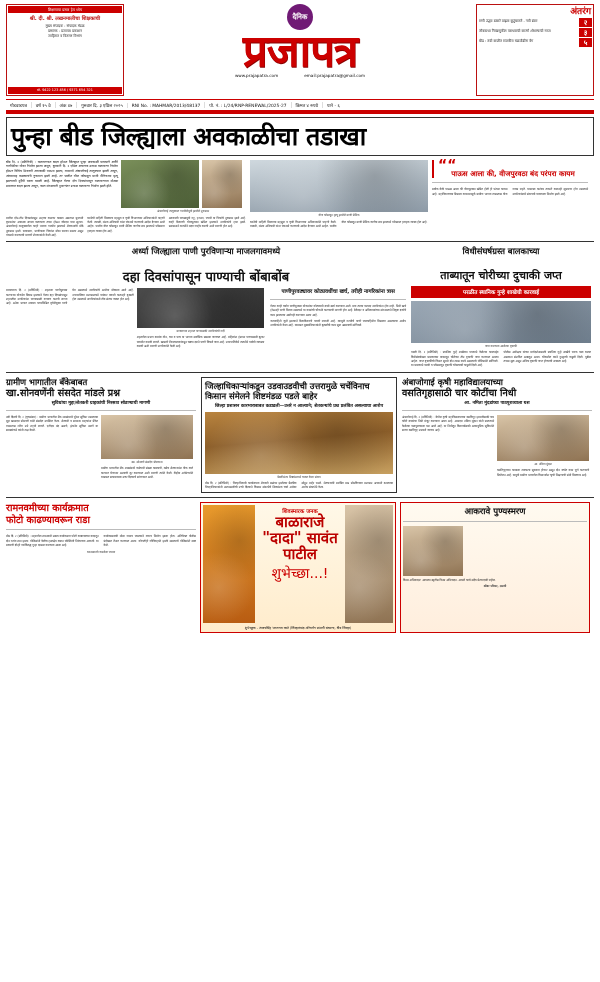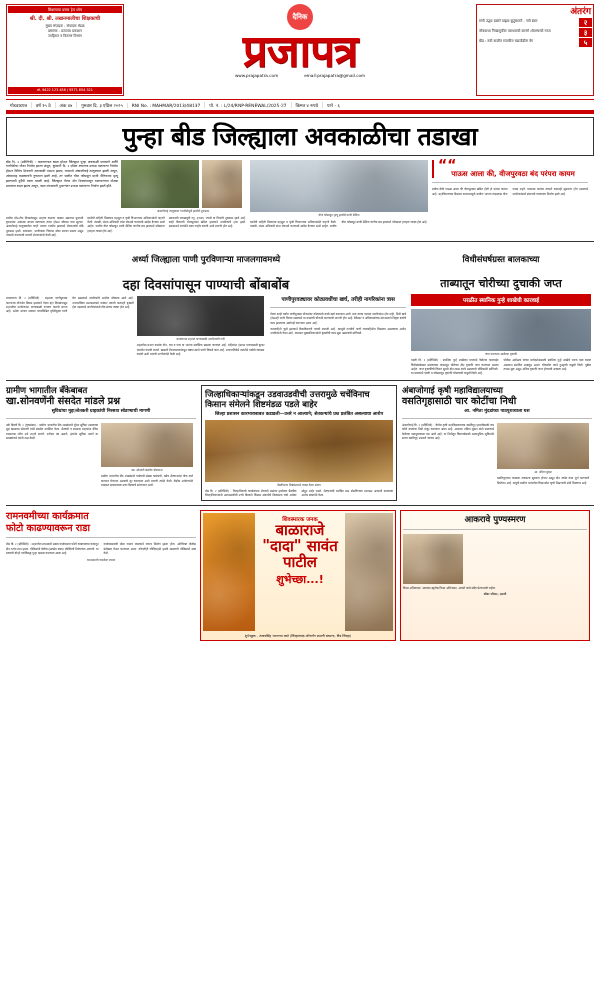--- a/index.html
+++ b/index.html
@@ -25,21 +25,21 @@
     letter-spacing:0.1px;
   }
   .mh-left .ml-name {
     color:#b11; font-size:5.2px; font-weight:bold; text-align:center; padding:2px 1px; line-height:1.35;
   }
   .mh-left .ml-sub { font-size:3.6px; text-align:center; line-height:1.45; color:#222; padding:0 1px; }
   .mh-left .ml-foot { background:#c00; color:#fff; font-size:3.4px; text-align:center; padding:1px 0; margin-top:auto; line-height:1.4;}
 
   .mh-center { flex:1; text-align:center; position:relative; }
   .mh-logo-circle {
-    width:26px; height:26px; border-radius:50%; background:#ef4444; color:#fff;
+    width:26px; height:26px; border-radius:50%; background:#701a75; color:#fff;
     font-size:7px; font-weight:bold; display:flex; align-items:center; justify-content:center;
     margin:0 auto 1px; line-height:1;
   }
   .mh-title {
     font-family:"DejaVu Sans", sans-serif;
     font-size:44px; font-weight:bold; color:#cc0000; line-height:0.92;
     letter-spacing:-1px;
     text-shadow:0.5px 0.5px 0 #800;
   }
   .mh-urls { display:flex; justify-content:center; gap:26px; font-size:4.2px; color:#111; margin-top:2px; }
@@ -61,21 +61,21 @@
     border-top:1px solid #c00; border-bottom:1px solid #c00;
     background:#fff; height:12px;
   }
   .infobar .cell { font-size:4.4px; color:#111; padding:0 4px; white-space:nowrap; }
   .infobar .cell + .cell { border-left:1px solid #ddd; }
   .redbar { height:3px; background:#c00; }
 
   
   .headline-wrap { border:1px solid #333; margin-top:3px; padding:5px 4px 4px; }
   .headline {
-    text-align:center; font-size:25px; font-weight:bold; color:#000; line-height:1.1;
+    text-align:left; font-size:25px; font-weight:bold; color:#000; line-height:1.1;
     letter-spacing:-0.4px;
   }
   .subhead {
     margin:5px auto 0; background:#c00; color:#fff; text-align:center;
     font-size:9.5px; font-weight:bold; padding:3px 6px; width:fit-content; max-width:96%;
     line-height:1.2;
   }
 
   
   .tiny { font-size:3.3px; line-height:1.5; text-align:justify; color:#1a1a1a; }
@@ -104,21 +104,21 @@
   .col2 { column-count:2; column-gap:5px; }
   .col3 { column-count:3; column-gap:4px; }
 
   .quote-box { border-left:2px solid #c00; padding-left:4px; }
   .quote-mark { color:#c00; font-size:14px; font-weight:bold; line-height:0.7; }
   .quote-red { color:#c00; font-size:7.2px; font-weight:bold; line-height:1.25; text-align:center; }
 
   hr.thin { border:0; border-top:1px solid #bbb; margin:4px 0; }
 
   
-  .sec2 { display:flex; gap:5px; margin-top:4px; border-top:1px solid #333; padding-top:12px; }
+  .sec2 { display:flex; gap:5px; margin-top:4px; border-top:1px solid #333; padding-top:4px; }
   .s2-left { width:400px; }
   .s2-right { width:180px; }
   .h2-line { text-align:center; font-size:8.4px; font-weight:bold; line-height:1.2; }
   .h1-line { text-align:center; font-size:13px; font-weight:bold; line-height:1.15; margin-top:14px; }
   .grayband {
     background:#d9d9d9; text-align:center; font-size:8px; font-weight:bold;
     padding:2px; margin-top:3px;
   }
   .redband {
     background:#c00; color:#fff; text-align:center; font-size:5.6px; font-weight:bold;
@@ -136,21 +136,21 @@
   .boxed { border:1px solid #333; padding:3px; }
 
   
   .sec4 { display:flex; gap:4px; margin-top:4px; border-top:1px solid #333; padding-top:4px; }
   .s4-a { width:190px; }
   .s4-b { width:196px; border:1px solid #c00; padding:2px; position:relative; overflow:hidden;
           background:linear-gradient(180deg,#fff8e8,#ffeccc); }
   .s4-c { width:190px; border:1px solid #c00; padding:2px; background:linear-gradient(180deg,#fffaf0,#ffeedd); }
   .ad-greet { color:#c00; font-size:5.6px; font-weight:bold; text-align:center; }
   .ad-name { font-size:15px; font-weight:bold; color:#b00; text-align:center; line-height:1.05; }
-  .ad-wish { font-size:11px; font-weight:bold; color:#c00; text-align:center; }
+  .ad-wish { font-size:14px; font-weight:normal; color:#c00; text-align:center; }
   .ad-foot { font-size:3.4px; text-align:center; color:#111; margin-top:2px; }
   .memo-title { text-align:center; font-size:8.6px; font-weight:bold; color:#111; }
   .memo-name { text-align:center; font-size:9px; font-weight:bold; color:#b00; line-height:1.15; }
 
   .flexrow { display:flex; gap:3px; }
   .grow { flex:1; }
   .bold { font-weight:bold; }
 </style>
 </head>
 <body>

